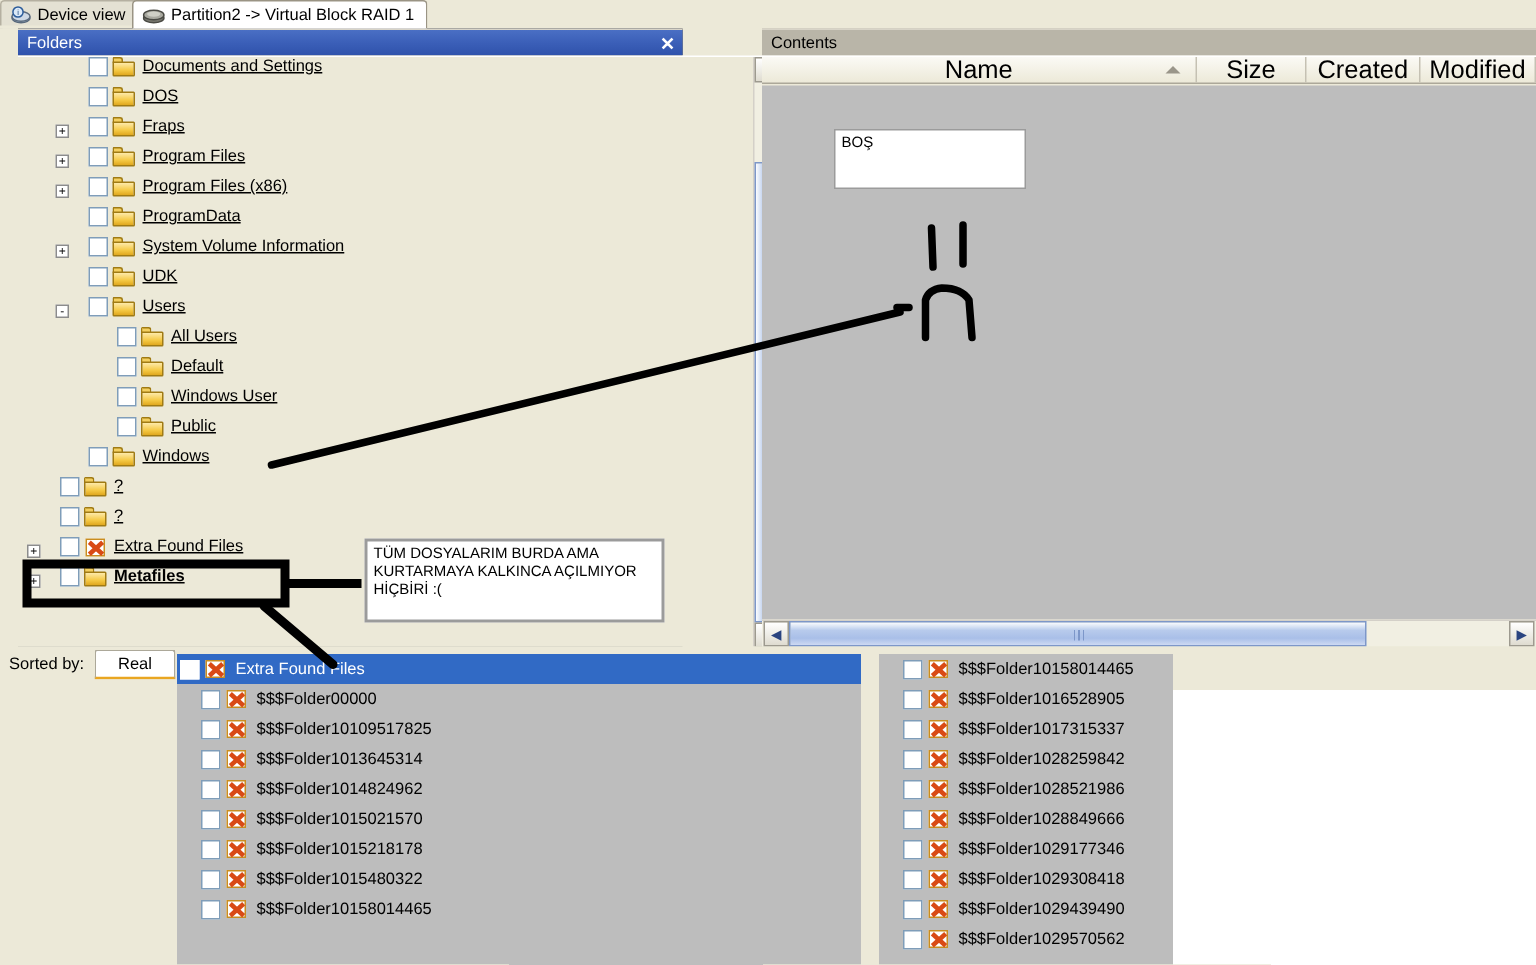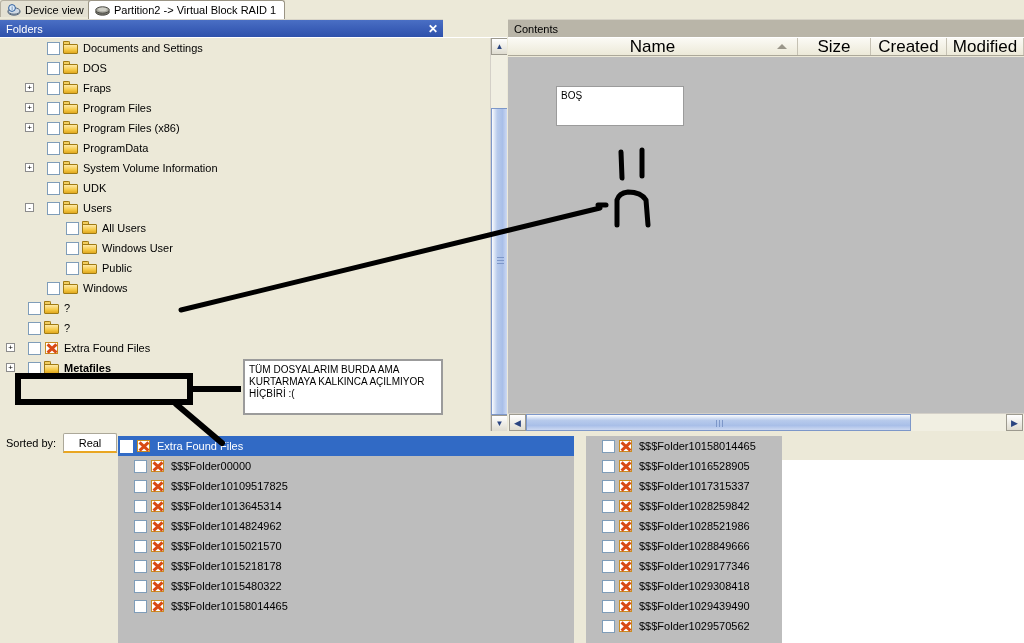--- a/index.html
+++ b/index.html
@@ -57,36 +57,36 @@
   }
   .close-x {
     font-family: "Liberation Sans", sans-serif;
     font-weight: bold; font-size: 12px; cursor: default;
     line-height: 1;
   }
   .panel-title.blue .close-x { color: #fff; }
 
   
   #folders {
-    position: absolute; left: 0; top: 19px; width: 443px; height: 412px;
+    position: absolute; left: 12px; top: 19px; width: 443px; height: 412px;
     background: #0f172a;
   }
   #folders-body {
     position: absolute; left: 0; top: 18px; width: 507px; height: 394px;
     background: #ece9d8; border-top: 1px solid #fff;
     overflow: hidden;
   }
   #tree {
     position: absolute; left: 0; top: 0; width: 488px; height: 394px;
     background: #ece9d8; overflow: hidden;
   }
   .trow {
     position: relative; height: 20px;
-    display: flex; align-items: center;
-    font-size: 11px; color: #000; white-space: nowrap;
+    display: flex; align-items: flex-start;
+    font-size: 11px; color: #000; white-space: nowrap; text-decoration: underline;
   }
   .trow.sel { background: #316ac5; color: #fff; }
   .trow.sel .tlabel { color: #fff; }
   .tlabel { margin-left: 4px; }
   .tlabel.bold { font-weight: bold; }
 
   .expander {
     position: absolute; width: 9px; height: 9px;
     border: 1px solid #8c8c8c; background: #fff;
     font-size: 8px; line-height: 7px; text-align: center;
@@ -366,20 +366,29 @@
             </span>
             <span class="tlabel">All Users</span>
           </div>
           <div class="trow">
             <span style="width: 66px; flex: 0 0 66px;"></span>
             <span class="chk"></span>
             <span class="folder-ico">
               <b></b>
               <i></i>
             </span>
+            <span class="tlabel">Default</span>
+          </div>
+          <div class="trow">
+            <span style="width: 66px; flex: 0 0 66px;"></span>
+            <span class="chk"></span>
+            <span class="folder-ico">
+              <b></b>
+              <i></i>
+            </span>
             <span class="tlabel">Windows User</span>
           </div>
           <div class="trow">
             <span style="width: 66px; flex: 0 0 66px;"></span>
             <span class="chk"></span>
             <span class="folder-ico">
               <b></b>
               <i></i>
             </span>
             <span class="tlabel">Public</span>

